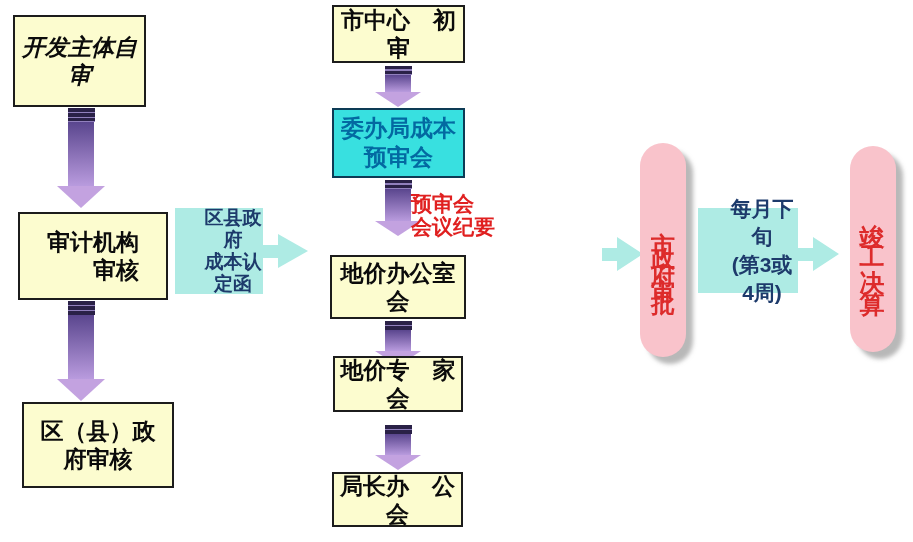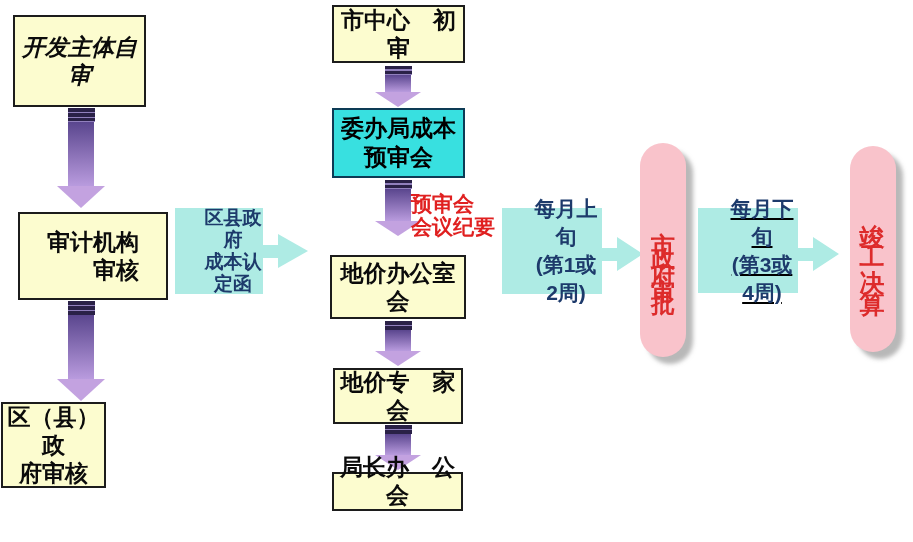--- a/index.html
+++ b/index.html
@@ -25,21 +25,21 @@
     position:absolute;background:var(--yellow);border:2px solid var(--box-border);
     display:flex;align-items:center;justify-content:center;text-align:center;
     box-sizing:border-box;
   }
   .ybox .txt{font-weight:bold;font-size:23px;line-height:28px;color:#0b0b0b;white-space:pre-line;}
 
   .cbox{
     position:absolute;background:var(--cyan-bright);border:2px solid var(--cyan-bright-border);
     display:flex;align-items:center;justify-content:center;text-align:center;box-sizing:border-box;
   }
-  .cbox .txt{font-weight:bold;font-size:23px;line-height:29px;color:#000000;white-space:pre-line;}
+  .cbox .txt{font-weight:bold;font-size:23px;line-height:29px;color:#0369a1;white-space:pre-line;}
 
   .palebox{
     position:absolute;background:var(--cyan-pale);
     display:flex;align-items:center;justify-content:center;text-align:center;box-sizing:border-box;padding-left:28px;
   }
   .palebox .txt{font-weight:bold;color:var(--navy);white-space:pre-line;}
   .palebox.note .txt{font-size:19px;line-height:22px;}
   .palebox.sched .txt{font-size:21px;line-height:28px;}
 
   
@@ -96,21 +96,21 @@
     <span class="txt">审计机构
 审核</span>
   </div>
 
   <div class="varrow" style="left:57px;top:301px;height:100px;">
     <div class="vcap"></div>
       <div class="vshaft"></div>
       <div class="vhead"></div>
   </div>
 
-  <div class="ybox" style="left:1px;top:402px;width:105px;height:86px;">
+  <div class="ybox" style="left:22px;top:402px;width:152px;height:86px;">
     <span class="txt">区（县）政
 府审核</span>
   </div>
 
   <div class="palebox note" style="left:175px;top:208px;width:88px;height:86px;">
     <span class="txt">区县政
 府
 成本认
 定函</span>
   </div>
@@ -148,51 +148,46 @@
     <span class="txt">地价办公室
 会</span>
   </div>
 
   <div class="varrow" style="left:375px;top:321px;height:45px;">
     <div class="vcap sm"></div>
       <div class="vshaft"></div>
       <div class="vhead sm"></div>
   </div>
 
-  <div class="ybox" style="left:333px;top:368px;width:130px;height:56px;">
+  <div class="ybox" style="left:333px;top:356px;width:130px;height:56px;">
     <span class="txt">地价专　家
 会</span>
   </div>
 
   <div class="varrow" style="left:375px;top:425px;height:45px;">
     <div class="vcap sm"></div>
       <div class="vshaft"></div>
       <div class="vhead sm"></div>
   </div>
 
-  <div class="ybox" style="left:332px;top:472px;width:131px;height:39px;align-items:flex-end;">
+  <div class="ybox" style="left:332px;top:472px;width:131px;height:55px;">
     <span class="txt">局长办　公
 会</span>
   </div>
 
-  <div class="palebox sched" style="left:502px;top:208px;width:100px;height:86px;">
-    <span class="txt">每月上旬
-(第1或
-2周)</span>
-  </div>
   <div class="harrow" style="left:602px;top:237px;">
     <div class="htail"></div>
       <div class="hhead"></div>
   </div>
 
   <div class="capsule c1" style="left:640px;top:143px;width:46px;height:214px;">
     <span class="vtxt">市政府审批</span>
   </div>
 
-  <div class="palebox sched" style="left:698px;top:208px;width:100px;height:85px;text-decoration:underline;">
+  <div class="palebox sched" style="left:698px;top:208px;width:100px;height:85px;">
     <span class="txt">每月下旬
 (第3或
 4周)</span>
   </div>
   <div class="harrow" style="left:798px;top:237px;">
     <div class="htail"></div>
       <div class="hhead"></div>
   </div>
 
   <div class="capsule c2" style="left:850px;top:146px;width:46px;height:206px;">

